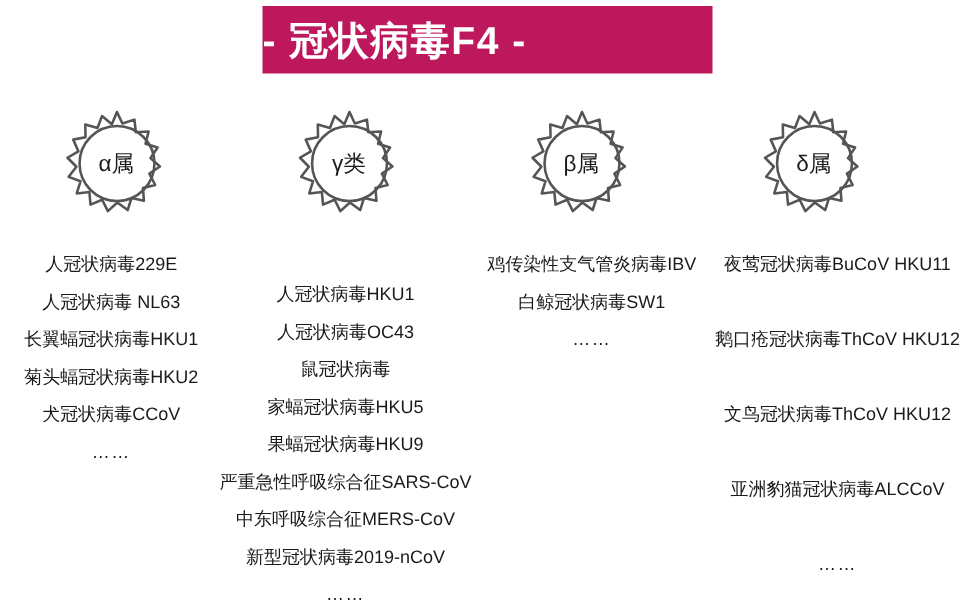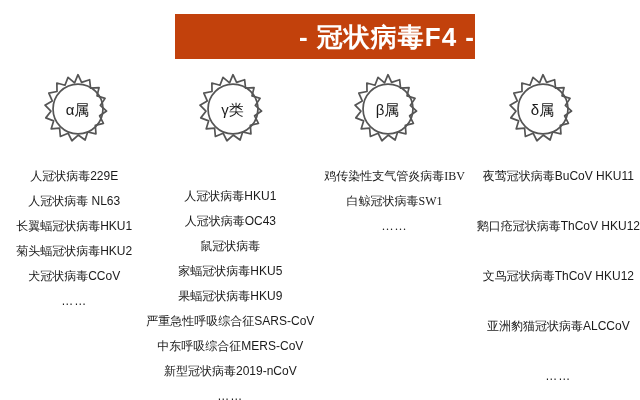--- a/index.html
+++ b/index.html
@@ -13,27 +13,27 @@
     font-family: "Liberation Sans", "DejaVu Sans", sans-serif;
     overflow: hidden;
     position: relative;
     color: #1a1a1a;
   }
 
   
   #title-banner {
     position: absolute;
     left: 175px;
-    top: 14px;
+    top: 4px;
     width: 300px;
     height: 45px;
-    background: #c2410c;
-    display: flex;
-    align-items: center;
-    justify-content: flex-end;
+    background: #be185d;
+    display: flex;
+    align-items: center;
+    justify-content: flex-start;
   }
   #title-text {
     color: #ffffff;
     font-size: 26px;
     font-weight: bold;
     letter-spacing: 1px;
     white-space: nowrap;
     line-height: 1;
   }
 
@@ -99,21 +99,21 @@
     white-space: nowrap;
     color: #1a1a1a;
     text-align: center;
   }
   .list-item.ellipsis {
     letter-spacing: 1px;
   }
   
   #col-alpha  { margin-left: -2px; }
   #col-beta   { margin-left: -4px; margin-top: 20px; }
-  #col-gamma  { margin-left: 4px; font-family: Liberation Serif, serif; }
+  #col-gamma  { margin-left: 4px; }
   #col-delta  { margin-left: 6px; gap: 25px; }
 </style>
 </head>
 <body>
 
 <div id="title-banner">
   <span id="title-text">- 冠状病毒F4 -</span>
 </div>
 
 <div id="badges-row">

